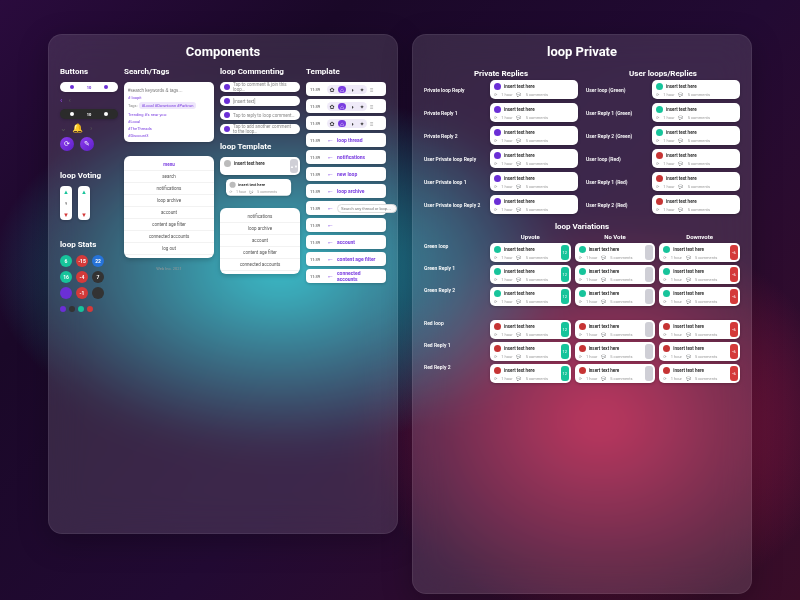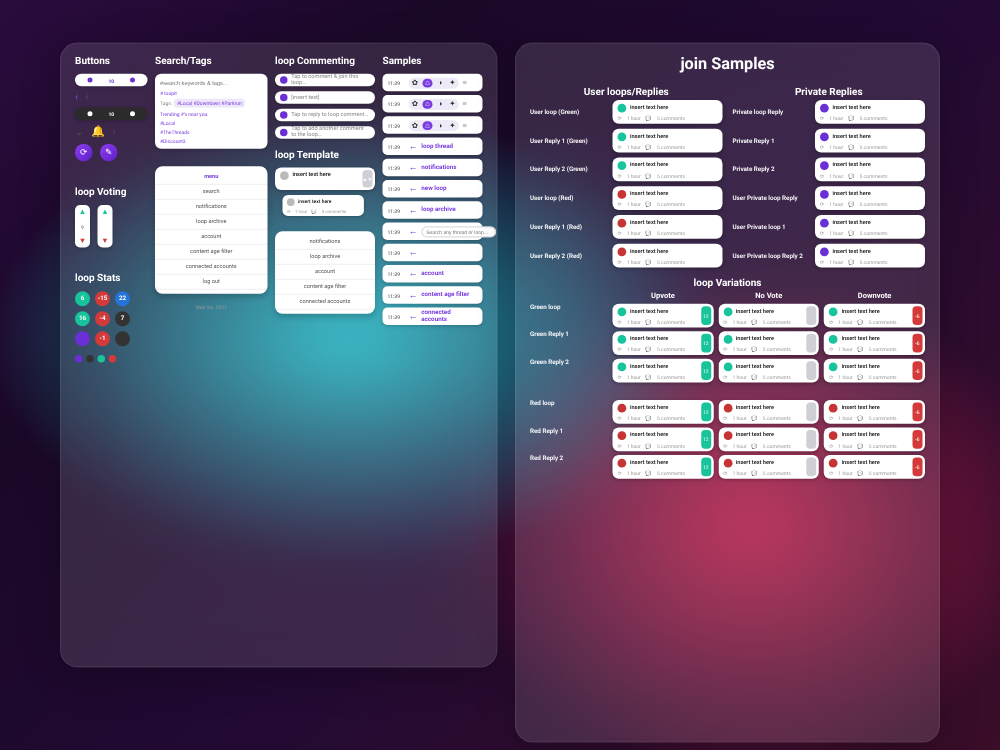--- a/index.html
+++ b/index.html
@@ -109,20 +109,21 @@
   .rg-sec-title { color: #fff; font-size: 8px; font-weight: 700; text-align: center; margin: 2px 0; }
   .col3 { display: grid; grid-template-columns: 62px 1fr 1fr 1fr; gap: 4px; align-items: start; }
   .col3 > .head { font-size: 6px; color: #fff; font-weight: 700; text-align: center; }
 
   .spacer-row { height: 8px; }
 </style>
 </head>
 <body>
 
 <div class="panel left-panel">
+  <h1>Components</h1>
   <div class="grid-left">
 
     <div class="col">
       <div class="sec-title">Buttons</div>
       <div class="pill">
           <span class="dot"></span>
           <span style="font-size:4px;color:#6b2fd6;font-weight:700">10</span>
           <span class="dot"></span>
         </div>
       <div class="icon-row">
@@ -247,21 +248,21 @@
       <div class="menu-list" id="menu-sub" style="margin-top:6px">
           <div class="mi">notifications</div>
           <div class="mi">loop archive</div>
           <div class="mi">account</div>
           <div class="mi">content age filter</div>
           <div class="mi">connected accounts</div>
         </div>
     </div>
 
     <div class="col">
-      <div class="sec-title">Samples</div>
+      <div class="sec-title">Template</div>
       <div id="headers-list" style="display:flex;flex-direction:column;gap:3px">
           <div class="hdr">
             <span class="time">11:39</span>
             <div class="pillset">
               <span>✿</span>
               <span class="active">⌂</span>
               <span>◑</span>
               <span>✦</span>
             </div>
             <span class="menu-ic">≡</span>
@@ -332,23 +333,130 @@
             <span class="back">←</span>
             <span class="title">connected accounts</span>
           </div>
         </div>
     </div>
 
   </div>
 </div>
 
 <div class="panel right-panel">
-  <h1>join Samples</h1>
+  <h1>loop Private</h1>
 
   <div style="display:grid;grid-template-columns:1fr 1fr;gap:8px">
+    <div>
+      <div class="rg-sec-title">Private Replies</div>
+      <div class="right-grid" id="private-list">
+          <div class="rg-row">
+            <div class="rg-labelcol">Private loop Reply</div>
+            <div class="rg-card">
+              <div class="card">
+                <div class="top">
+                  <span class="avatar av-purple"></span>
+                  <span class="txt">insert text here</span>
+                </div>
+                <div class="bot">
+                  <span>⟳</span>
+                  <span>1 hour</span>
+                  <span>💬</span>
+                  <span>5 comments</span>
+                </div>
+              </div>
+            </div>
+          </div>
+          <div class="rg-row">
+            <div class="rg-labelcol">Private Reply 1</div>
+            <div class="rg-card">
+              <div class="card">
+                <div class="top">
+                  <span class="avatar av-purple"></span>
+                  <span class="txt">insert text here</span>
+                </div>
+                <div class="bot">
+                  <span>⟳</span>
+                  <span>1 hour</span>
+                  <span>💬</span>
+                  <span>5 comments</span>
+                </div>
+              </div>
+            </div>
+          </div>
+          <div class="rg-row">
+            <div class="rg-labelcol">Private Reply 2</div>
+            <div class="rg-card">
+              <div class="card">
+                <div class="top">
+                  <span class="avatar av-purple"></span>
+                  <span class="txt">insert text here</span>
+                </div>
+                <div class="bot">
+                  <span>⟳</span>
+                  <span>1 hour</span>
+                  <span>💬</span>
+                  <span>5 comments</span>
+                </div>
+              </div>
+            </div>
+          </div>
+          <div class="rg-row">
+            <div class="rg-labelcol">User Private loop Reply</div>
+            <div class="rg-card">
+              <div class="card">
+                <div class="top">
+                  <span class="avatar av-purple"></span>
+                  <span class="txt">insert text here</span>
+                </div>
+                <div class="bot">
+                  <span>⟳</span>
+                  <span>1 hour</span>
+                  <span>💬</span>
+                  <span>5 comments</span>
+                </div>
+              </div>
+            </div>
+          </div>
+          <div class="rg-row">
+            <div class="rg-labelcol">User Private loop 1</div>
+            <div class="rg-card">
+              <div class="card">
+                <div class="top">
+                  <span class="avatar av-purple"></span>
+                  <span class="txt">insert text here</span>
+                </div>
+                <div class="bot">
+                  <span>⟳</span>
+                  <span>1 hour</span>
+                  <span>💬</span>
+                  <span>5 comments</span>
+                </div>
+              </div>
+            </div>
+          </div>
+          <div class="rg-row">
+            <div class="rg-labelcol">User Private loop Reply 2</div>
+            <div class="rg-card">
+              <div class="card">
+                <div class="top">
+                  <span class="avatar av-purple"></span>
+                  <span class="txt">insert text here</span>
+                </div>
+                <div class="bot">
+                  <span>⟳</span>
+                  <span>1 hour</span>
+                  <span>💬</span>
+                  <span>5 comments</span>
+                </div>
+              </div>
+            </div>
+          </div>
+        </div>
+    </div>
     <div>
       <div class="rg-sec-title">User loops/Replies</div>
       <div class="right-grid" id="userloops-list">
           <div class="rg-row">
             <div class="rg-labelcol">User loop (Green)</div>
             <div class="rg-card">
               <div class="card">
                 <div class="top">
                   <span class="avatar av-green"></span>
                   <span class="txt">insert text here</span>
@@ -429,127 +537,20 @@
                 </div>
               </div>
             </div>
           </div>
           <div class="rg-row">
             <div class="rg-labelcol">User Reply 2 (Red)</div>
             <div class="rg-card">
               <div class="card">
                 <div class="top">
                   <span class="avatar av-red"></span>
-                  <span class="txt">insert text here</span>
-                </div>
-                <div class="bot">
-                  <span>⟳</span>
-                  <span>1 hour</span>
-                  <span>💬</span>
-                  <span>5 comments</span>
-                </div>
-              </div>
-            </div>
-          </div>
-        </div>
-    </div>
-    <div>
-      <div class="rg-sec-title">Private Replies</div>
-      <div class="right-grid" id="private-list">
-          <div class="rg-row">
-            <div class="rg-labelcol">Private loop Reply</div>
-            <div class="rg-card">
-              <div class="card">
-                <div class="top">
-                  <span class="avatar av-purple"></span>
-                  <span class="txt">insert text here</span>
-                </div>
-                <div class="bot">
-                  <span>⟳</span>
-                  <span>1 hour</span>
-                  <span>💬</span>
-                  <span>5 comments</span>
-                </div>
-              </div>
-            </div>
-          </div>
-          <div class="rg-row">
-            <div class="rg-labelcol">Private Reply 1</div>
-            <div class="rg-card">
-              <div class="card">
-                <div class="top">
-                  <span class="avatar av-purple"></span>
-                  <span class="txt">insert text here</span>
-                </div>
-                <div class="bot">
-                  <span>⟳</span>
-                  <span>1 hour</span>
-                  <span>💬</span>
-                  <span>5 comments</span>
-                </div>
-              </div>
-            </div>
-          </div>
-          <div class="rg-row">
-            <div class="rg-labelcol">Private Reply 2</div>
-            <div class="rg-card">
-              <div class="card">
-                <div class="top">
-                  <span class="avatar av-purple"></span>
-                  <span class="txt">insert text here</span>
-                </div>
-                <div class="bot">
-                  <span>⟳</span>
-                  <span>1 hour</span>
-                  <span>💬</span>
-                  <span>5 comments</span>
-                </div>
-              </div>
-            </div>
-          </div>
-          <div class="rg-row">
-            <div class="rg-labelcol">User Private loop Reply</div>
-            <div class="rg-card">
-              <div class="card">
-                <div class="top">
-                  <span class="avatar av-purple"></span>
-                  <span class="txt">insert text here</span>
-                </div>
-                <div class="bot">
-                  <span>⟳</span>
-                  <span>1 hour</span>
-                  <span>💬</span>
-                  <span>5 comments</span>
-                </div>
-              </div>
-            </div>
-          </div>
-          <div class="rg-row">
-            <div class="rg-labelcol">User Private loop 1</div>
-            <div class="rg-card">
-              <div class="card">
-                <div class="top">
-                  <span class="avatar av-purple"></span>
-                  <span class="txt">insert text here</span>
-                </div>
-                <div class="bot">
-                  <span>⟳</span>
-                  <span>1 hour</span>
-                  <span>💬</span>
-                  <span>5 comments</span>
-                </div>
-              </div>
-            </div>
-          </div>
-          <div class="rg-row">
-            <div class="rg-labelcol">User Private loop Reply 2</div>
-            <div class="rg-card">
-              <div class="card">
-                <div class="top">
-                  <span class="avatar av-purple"></span>
                   <span class="txt">insert text here</span>
                 </div>
                 <div class="bot">
                   <span>⟳</span>
                   <span>1 hour</span>
                   <span>💬</span>
                   <span>5 comments</span>
                 </div>
               </div>
             </div>

